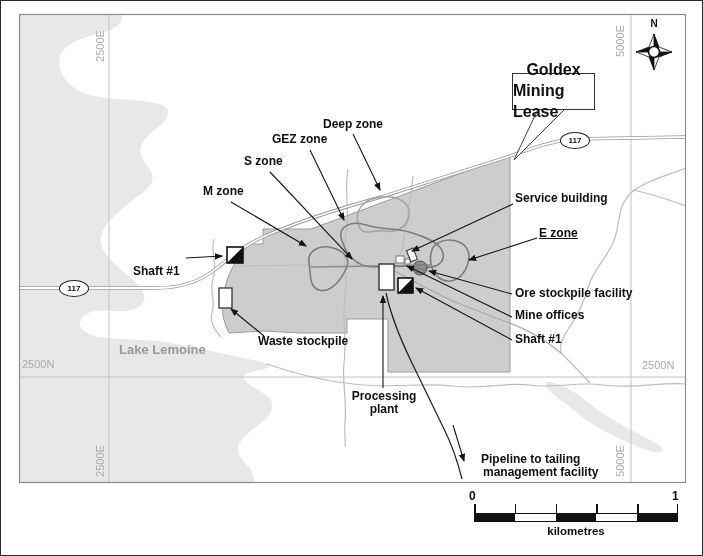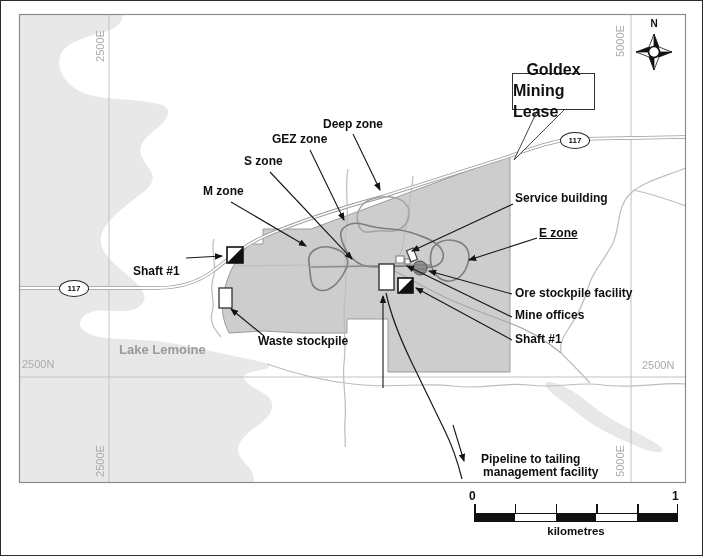--- a/index.html
+++ b/index.html
@@ -180,20 +180,24 @@
   <div class="lbl" style="left:202px;top:184px;text-align:center;">M zone</div>
   <div class="lbl" style="left:132px;top:249px;margin-top:15px;">Shaft #1</div>
   <div class="lbl" style="left:514px;top:191px;">Service building</div>
   <div class="lbl" style="left:538px;top:226px;text-decoration:underline;">E zone</div>
   <div class="lbl" style="left:514px;top:286px;">Ore stockpile facility</div>
   <div class="lbl" style="left:514px;top:308px;">Mine offices</div>
   <div class="lbl" style="left:514px;top:332px;">Shaft #1</div>
   <div class="lbl" style="left:257px;top:334px;">Waste stockpile</div>
   <div class="lake-lbl" style="left:118px;top:341px;">Lake Lemoine</div>
 
+  <div class="lbl two-line" style="left:345px;top:389px;width:76px;">
+    <div>Processing</div>
+    <div>plant</div>
+  </div>
 
   <div class="lbl" style="left:467px;top:452px;font-size:12px;">
     <div></div>
   </div>
 
   <div class="lbl" style="left:469px;top:452px;font-size:12px;padding-left:11px;">Pipeline to tailing</div>
   <div class="lbl" style="left:466px;top:465px;font-size:12px;padding-left:16px;">management facility</div>
 
   <div class="callout-box">
     <div>Goldex</div>

